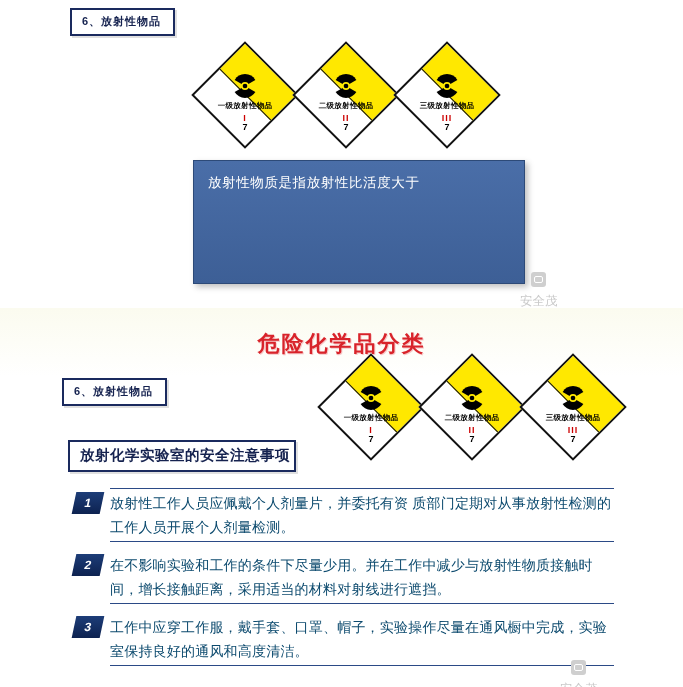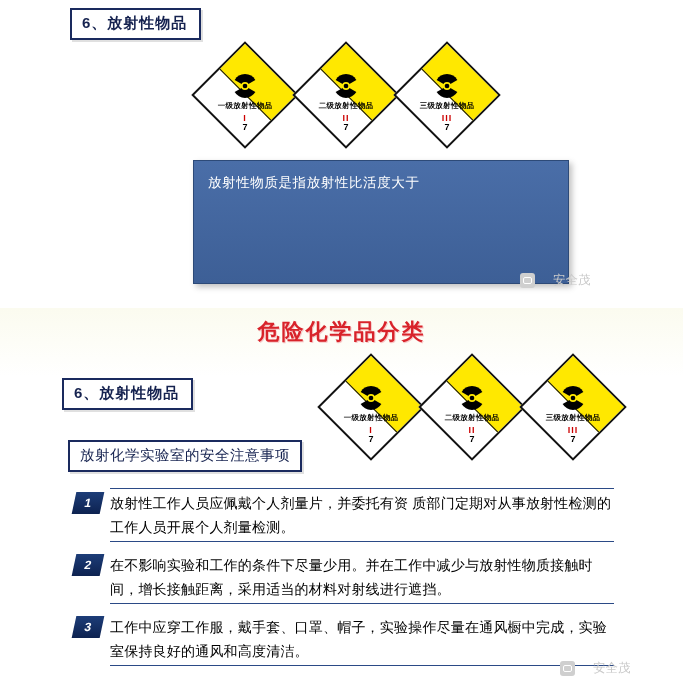--- a/index.html
+++ b/index.html
@@ -21,31 +21,31 @@
     position:absolute;left:0;top:308px;width:683px;height:379px;
     background:linear-gradient(180deg,#fbfbef 0%,#ffffff 18%,#ffffff 100%);
   }
 
   
   .sec-title{
     position:absolute;
     border:2px solid #1a2a5e;
     background:#ffffff;
     padding:4px 12px 5px 10px;
-    font-size:15px;font-weight:bold;color:#15224f;
+    font-size:11px;font-weight:bold;color:#15224f;
     letter-spacing:1px;
     box-shadow:2px 2px 0 rgba(0,0,0,.12);
     white-space:nowrap;
   }
   .sec-title-1{left:70px;top:8px;}
   .sec-title-2{left:62px;top:378px;}
 
   
   .big-title{
-    position:absolute;left:0;top:317px;width:683px;text-align:center;
+    position:absolute;left:0;top:329px;width:683px;text-align:center;
     font-size:22px;font-weight:bold;color:#d8232a;letter-spacing:2px;
     text-shadow:1px 1px 0 #f7c9c9;
   }
 
   
   .sign{
     position:absolute;
     width:76px;height:76px;
     transform:rotate(45deg);
     background:#ffffff;
@@ -75,68 +75,68 @@
     position:absolute;left:50%;top:54px;transform:translateX(-50%);
     font-size:9px;color:#c00;font-weight:bold;letter-spacing:1px;
   }
   .sign-num{
     position:absolute;left:50%;top:63px;transform:translateX(-50%);
     font-size:9px;color:#000;font-weight:bold;
   }
 
   
   .desc-box{
-    position:absolute;left:193px;top:160px;width:376px;height:124px;
+    position:absolute;left:193px;top:160px;width:332px;height:124px;
     background:linear-gradient(180deg,#4a6ea8 0%,#3d5f96 100%);
     border:1px solid #2d4a78;
     box-shadow:3px 3px 6px rgba(0,0,0,.25);
     padding:10px 14px;
     box-sizing:border-box;
     color:#ffffff;font-size:13.5px;line-height:1.72;
     letter-spacing:.6px;
   }
   .desc-box p{margin:0;}
 
   
   .sub-title{
     position:absolute;left:68px;top:440px;
     border:2px solid #1a2a5e;background:#ffffff;
-    padding:4px 10px 5px 10px;
-    font-size:14.5px;font-weight:normal;color:#15224f;letter-spacing:.5px;
+    padding:4px 4px 5px 10px;
+    font-size:14.5px;font-weight:bold;color:#15224f;letter-spacing:.5px;
     box-shadow:2px 2px 0 rgba(0,0,0,.12);
     white-space:nowrap;
   }
 
   
   .list{
     position:absolute;left:74px;top:492px;width:540px;
   }
   .item{position:relative;margin-bottom:12px;min-height:46px;}
   .num-tab{
     position:absolute;left:0;top:0;width:28px;height:22px;
     background:linear-gradient(180deg,#1d3d78 0%,#0d2250 100%);
     color:#fff;font-size:12px;font-weight:bold;
     display:flex;align-items:center;justify-content:center;
     transform:skewX(-12deg);
   }
   .item-body{
     margin-left:36px;
     border-bottom:1px solid #2b4a86;
     padding-bottom:2px;
-    font-size:14px;line-height:1.68;color:#000000;letter-spacing:.2px;
+    font-size:14px;line-height:1.68;color:#0c4a6e;letter-spacing:.2px;
   }
   .item-rule-top{
     position:absolute;left:36px;top:-4px;width:504px;height:1px;
     background:#2b4a86;
   }
 
   
   .watermark{
-    position:absolute;display:flex;align-items:center;gap:18px;
-    color:#c9c9c9;font-size:12.5px;
+    position:absolute;display:flex;align-items:center;gap:6px;
+    color:#c9c9c9;font-size:12.5px;flex-direction:column;
   }
   .wm-1{left:520px;top:272px;}
   .wm-2{left:560px;top:660px;}
   .wm-logo{
     width:15px;height:15px;border-radius:3px;background:#cfcfcf;
     display:inline-block;position:relative;
   }
   .wm-logo:after{
     content:"";position:absolute;left:3px;top:4px;width:9px;height:7px;
     border:1.5px solid #fff;border-radius:2px;box-sizing:border-box;

